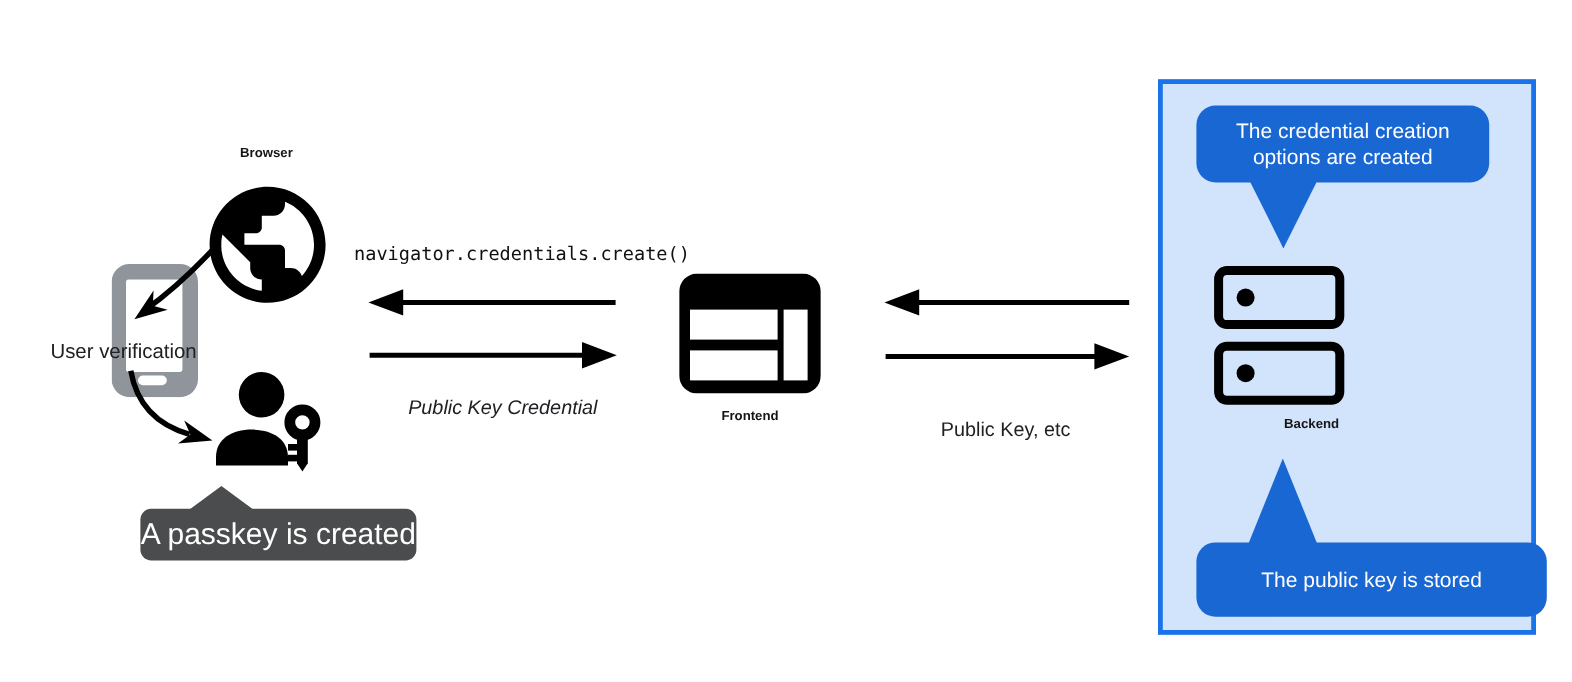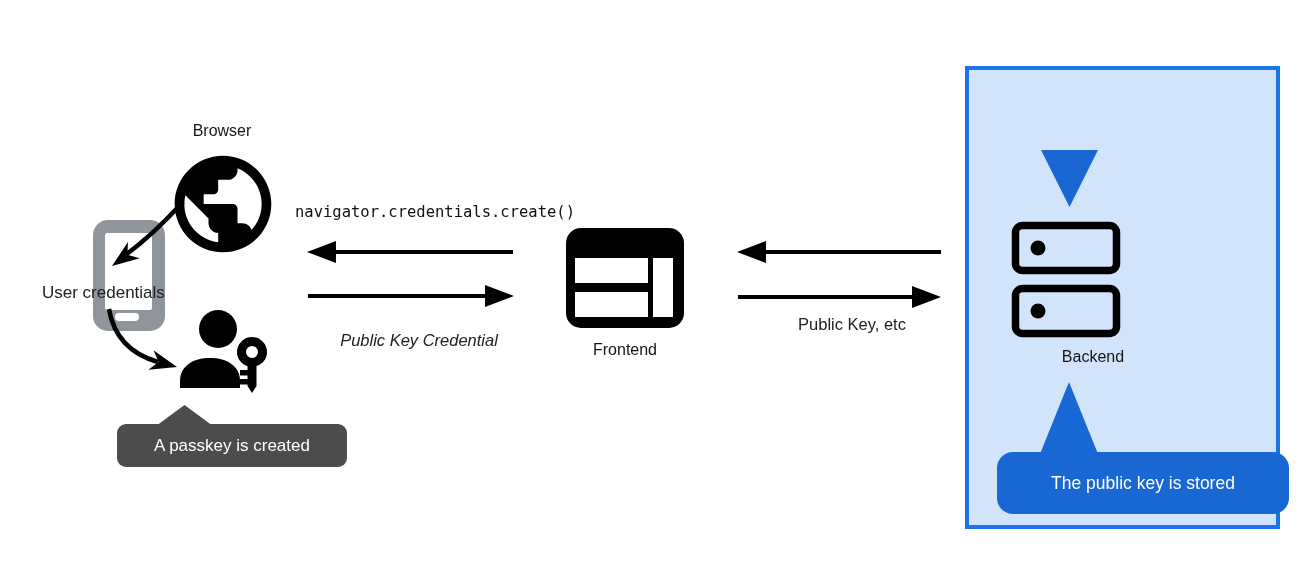--- a/index.html
+++ b/index.html
@@ -2,21 +2,21 @@
 <html><head>
 <meta charset="utf-8">
 <style>
   html,body{margin:0;padding:0;background:#fff;}
   .canvas{
     position:relative;width:1310px;height:568px;background:#ffffff;
     font-family:"Liberation Sans",sans-serif;overflow:hidden;color:#1f1f1f;
   }
   .abs{position:absolute;}
   
-  .node-label{position:absolute;font-weight:400;font-size:16px;color:#151515;
+  .node-label{position:absolute;font-weight:700;font-size:11px;color:#151515;
     transform:translateX(-50%);white-space:nowrap;}
   
   .msg{position:absolute;font-size:16.5px;color:#202124;transform:translateX(-50%);white-space:nowrap;}
   .msg.mono{font-family:"DejaVu Sans Mono","Liberation Mono",monospace;font-size:15.5px;color:#111;}
   #user-verification-label{position:absolute;left:42px;top:283px;font-size:17px;color:#202124;white-space:nowrap;}
   
   .backend-panel{
     position:absolute;left:965px;top:66px;width:315px;height:463px;box-sizing:border-box;
     background:#d2e3fc;border:4px solid #1a73e8;
   }
@@ -30,36 +30,39 @@
   #public-key-stored-bubble{left:997px;top:452px;width:292px;height:62px;}
   .tail{position:absolute;background:#1967d2;}
   #creation-options-tail{left:1041px;top:150px;width:57px;height:57px;
     clip-path:polygon(0 0,100% 0,50% 100%);}
   #public-key-stored-tail{left:1040px;top:382px;width:58px;height:72px;
     clip-path:polygon(50% 0,100% 100%,0 100%);}
   
   .tooltip{
     position:absolute;left:117px;top:424px;width:230px;height:43px;background:#4a4c4d;
     color:#fff;border-radius:9px;display:flex;align-items:center;justify-content:center;
-    font-size:17px;white-space:nowrap;
+    font-size:25px;white-space:nowrap;
   }
   #tooltip-tail{left:156px;top:405px;width:57px;height:21px;background:#4a4c4d;
     clip-path:polygon(50% 0,100% 100%,0 100%);}
   svg{display:block;}
 </style>
 </head>
 <body>
 
 <div class="canvas">
 
   <div class="backend-panel"></div>
 
   <div class="tail" id="creation-options-tail"></div>
   <div class="tail" id="public-key-stored-tail"></div>
 
+  <div class="bubble" id="creation-options-bubble">
+    <span>The credential creation options are created</span>
+  </div>
   <div class="bubble" id="public-key-stored-bubble">
     <span>The public key is stored</span>
   </div>
 
   <svg class="abs" style="left:93px;top:220px;" width="72" height="111" viewBox="0 0 72 111">
     <rect x="0" y="0" width="72" height="111" rx="15" fill="#8f959b"></rect>
     <rect x="12" y="13" width="47" height="77" rx="2" fill="#ffffff"></rect>
     <rect x="22" y="93" width="24" height="8" rx="4" fill="#ffffff"></rect>
   </svg>
 
@@ -121,26 +124,26 @@
   </svg>
 
   <svg class="abs" style="left:1010px;top:220px;" width="112" height="120" viewBox="0 0 112 120">
     <rect x="5.5" y="5.5" width="101" height="45" rx="7" fill="none" stroke="#000" stroke-width="7.5"></rect>
     <rect x="5.5" y="68.5" width="101" height="45" rx="7" fill="none" stroke="#000" stroke-width="7.5"></rect>
     <circle cx="28" cy="28" r="7.5" fill="#000"></circle>
     <circle cx="28" cy="91" r="7.5" fill="#000"></circle>
   </svg>
 
   <div class="node-label" style="left:222px;top:122px;">Browser</div>
-  <div id="user-verification-label">User credentials</div>
+  <div id="user-verification-label">User verification</div>
   <div class="node-label" style="left:625px;top:341px;text-align:center;">Frontend</div>
   <div class="node-label" style="left:1093px;top:348px;">Backend</div>
 
   <div class="msg mono" style="left:435px;top:203px;">navigator.credentials.create()</div>
   <div class="msg" style="left:419px;top:331px;font-style:italic;">Public Key Credential</div>
-  <div class="msg" style="left:838px;top:315px;margin-left:14px;">Public Key, etc</div>
+  <div class="msg" style="left:838px;top:349px;">Public Key, etc</div>
 
   <div class="abs" id="tooltip-tail"></div>
   <div class="tooltip">
     <span>A passkey is created</span>
   </div>
 
 </div>
 
 </body></html>

